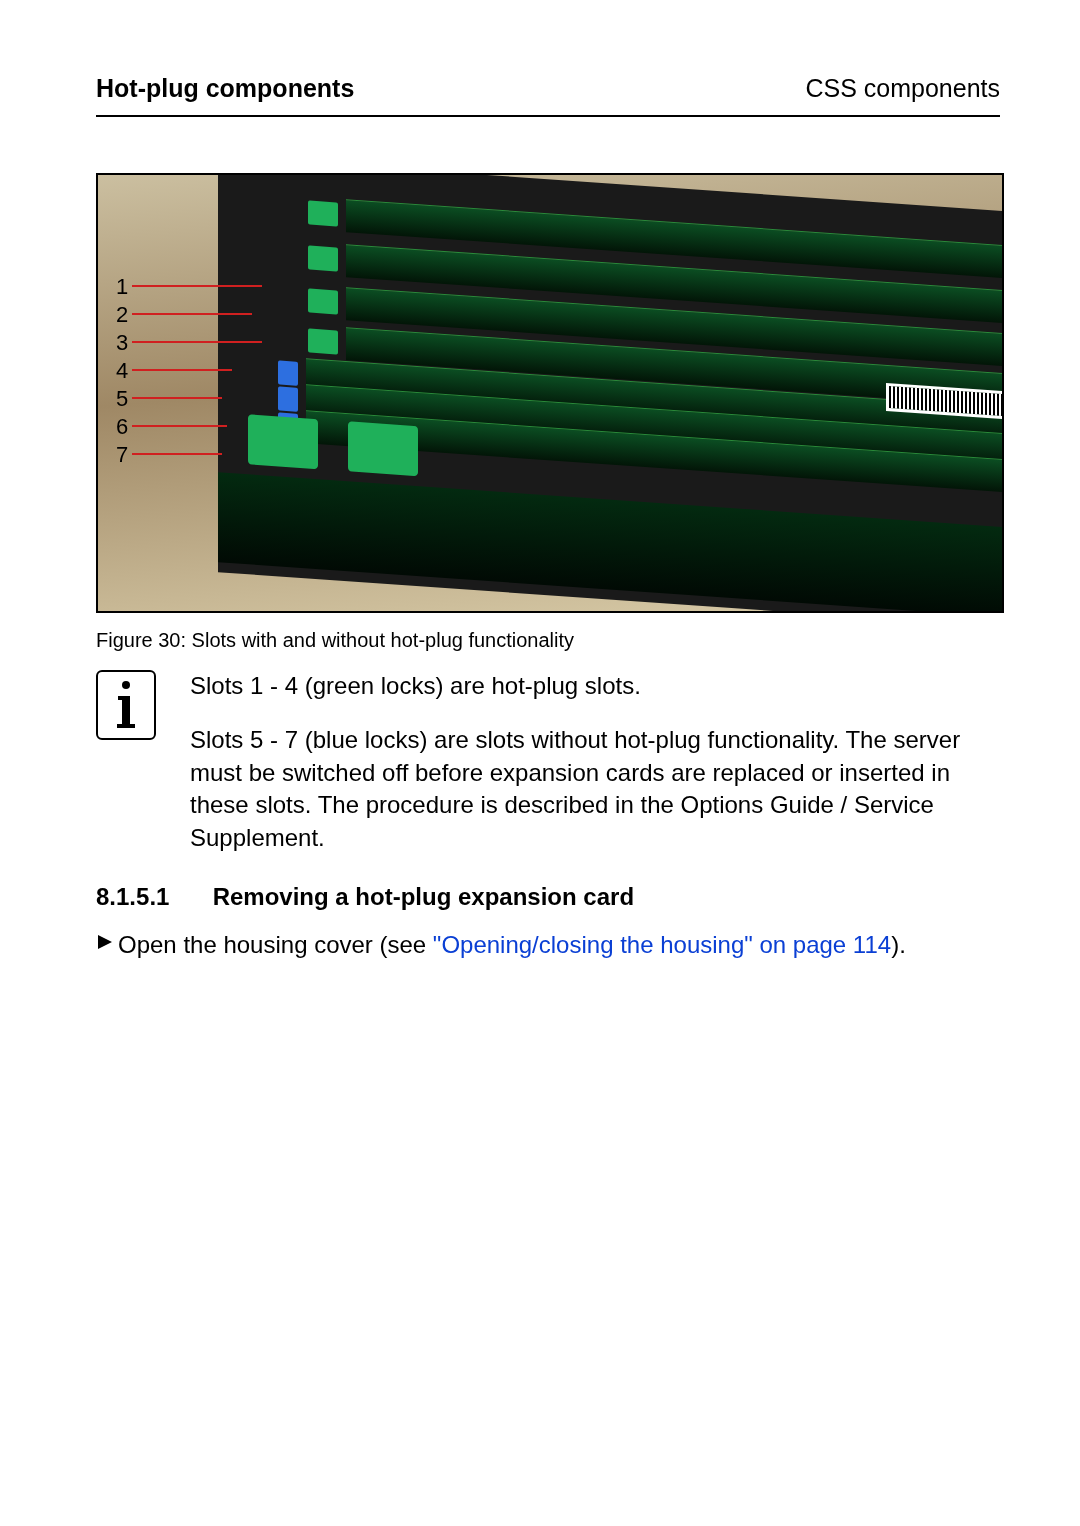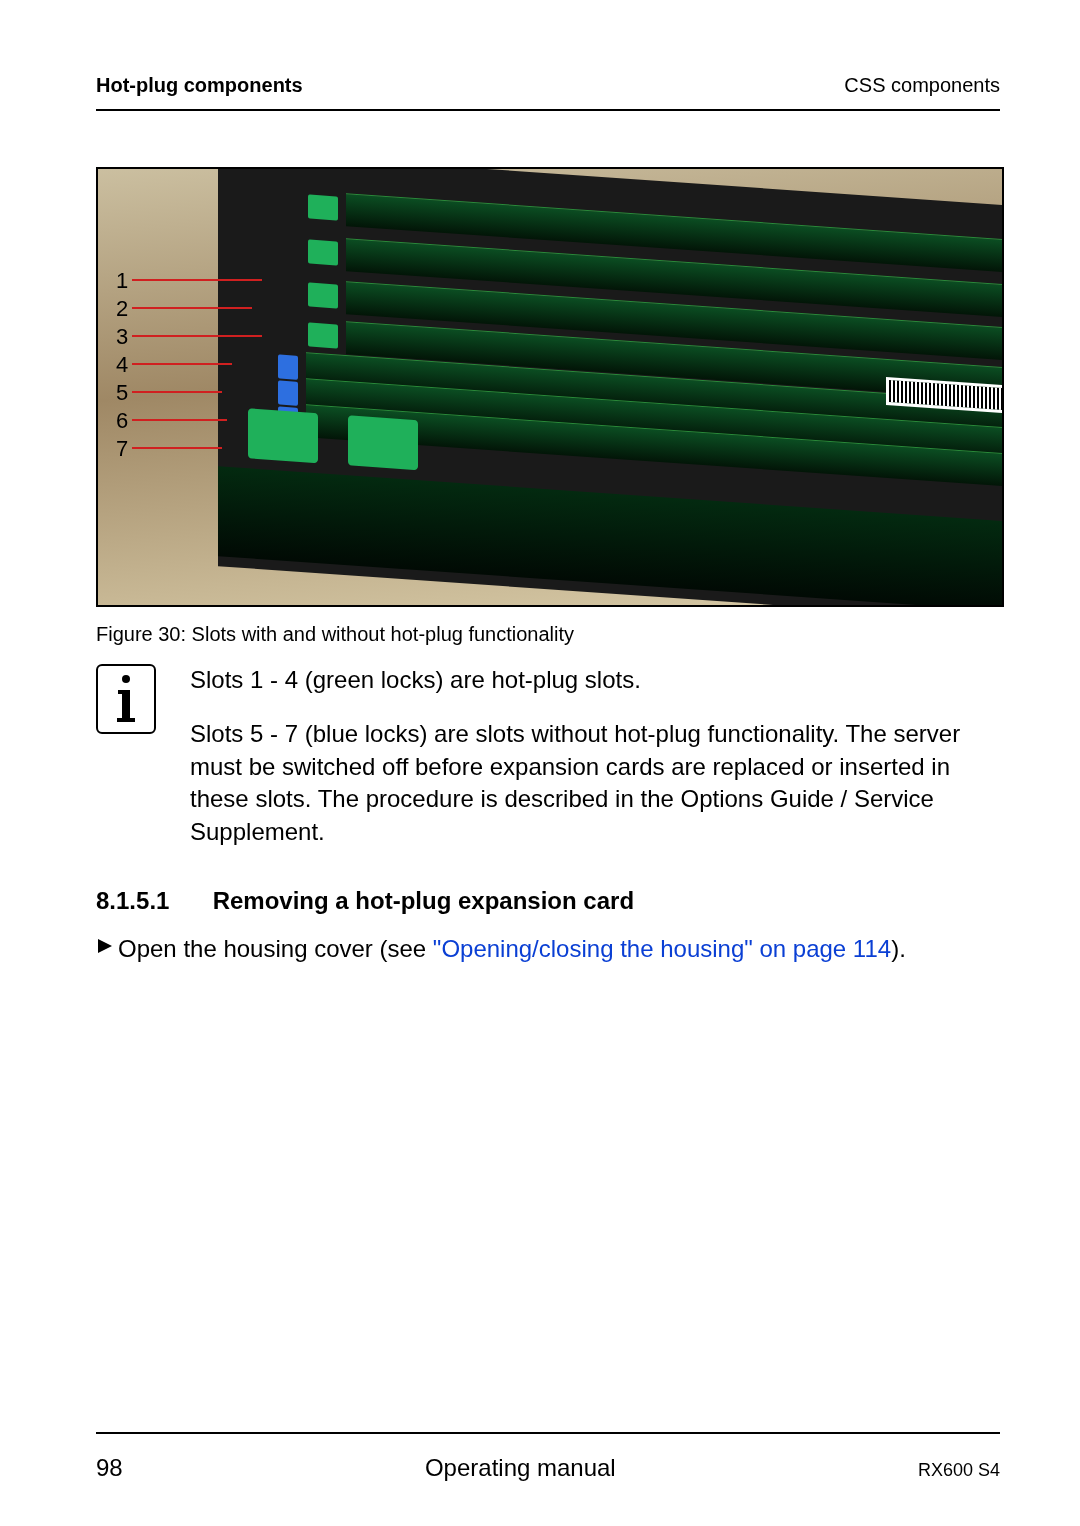--- a/index.html
+++ b/index.html
@@ -14,21 +14,21 @@
   }
   .page {
     padding: 74px 80px 0 96px;
     box-sizing: border-box;
     height: 100%;
     position: relative;
   }
   .header-row {
     display: flex;
     justify-content: space-between;
-    font-size: 20px;
+    font-size: 25px;
     padding-bottom: 12px;
     border-bottom: 2px solid #000;
   }
   .header-left { font-weight: bold; }
   .figure-box {
     margin-top: 56px;
     border: 2px solid #000;
     width: 100%;
     height: 436px;
     position: relative;
@@ -128,21 +128,21 @@
     bottom:-4px; left:-5px;
     width:18px; height:4px;
     background:#000;
   }
   .info-text p {
     margin:0 0 22px 0;
     font-size:24px;
     line-height:1.35;
   }
   .subheading {
-    margin-top: 17px;
+    margin-top: 7px;
     font-size:24px;
     font-weight:bold;
   }
   .sub-number { display:inline-block; width:110px;}
   .bullets {
     margin-top:18px;
   }
   .bullet {
     display:flex;
     font-size:24px;
@@ -263,18 +263,13 @@
         <svg width="18" height="18" viewBox="0 0 18 18">
             <polygon points="2,2 16,9 2,16" fill="#000"></polygon>
           </svg>
       </div>
       <div>
         <span>Open the housing cover (see </span><span class="link">"Opening/closing the housing" on page 114</span><span>).</span>
       </div>
     </div>
   </div>
 
-  <div class="footer">
-    <div>98</div>
-    <div>Operating manual</div>
-    <div class="model">RX600 S4</div>
-  </div>
 </div>
 
 </body></html>

